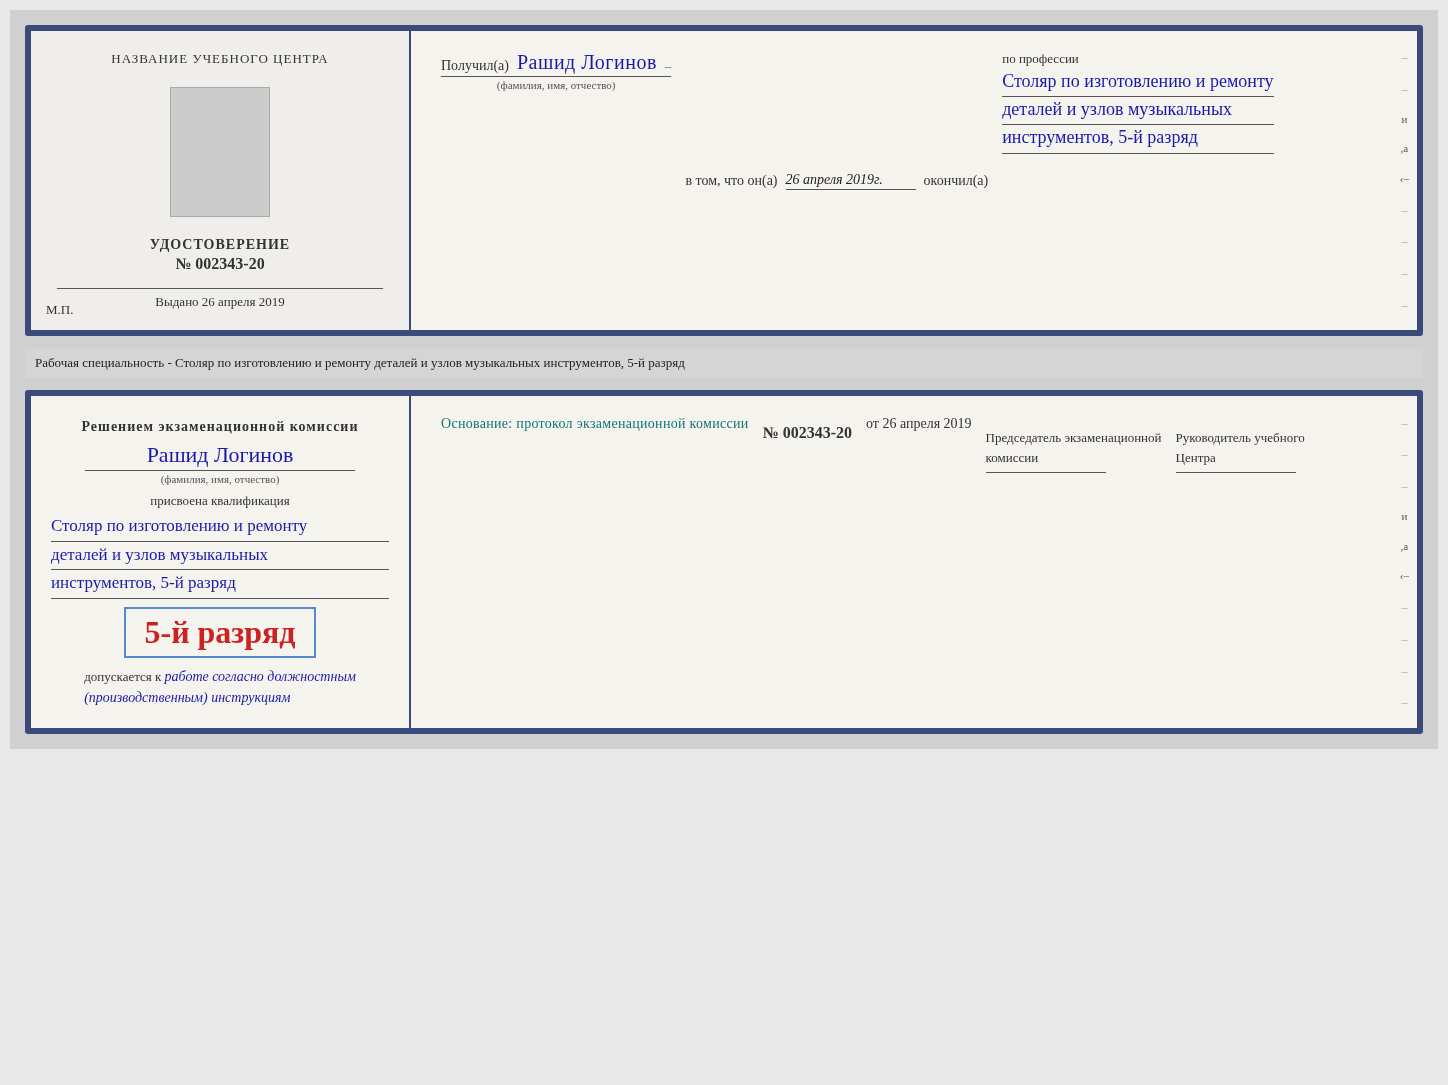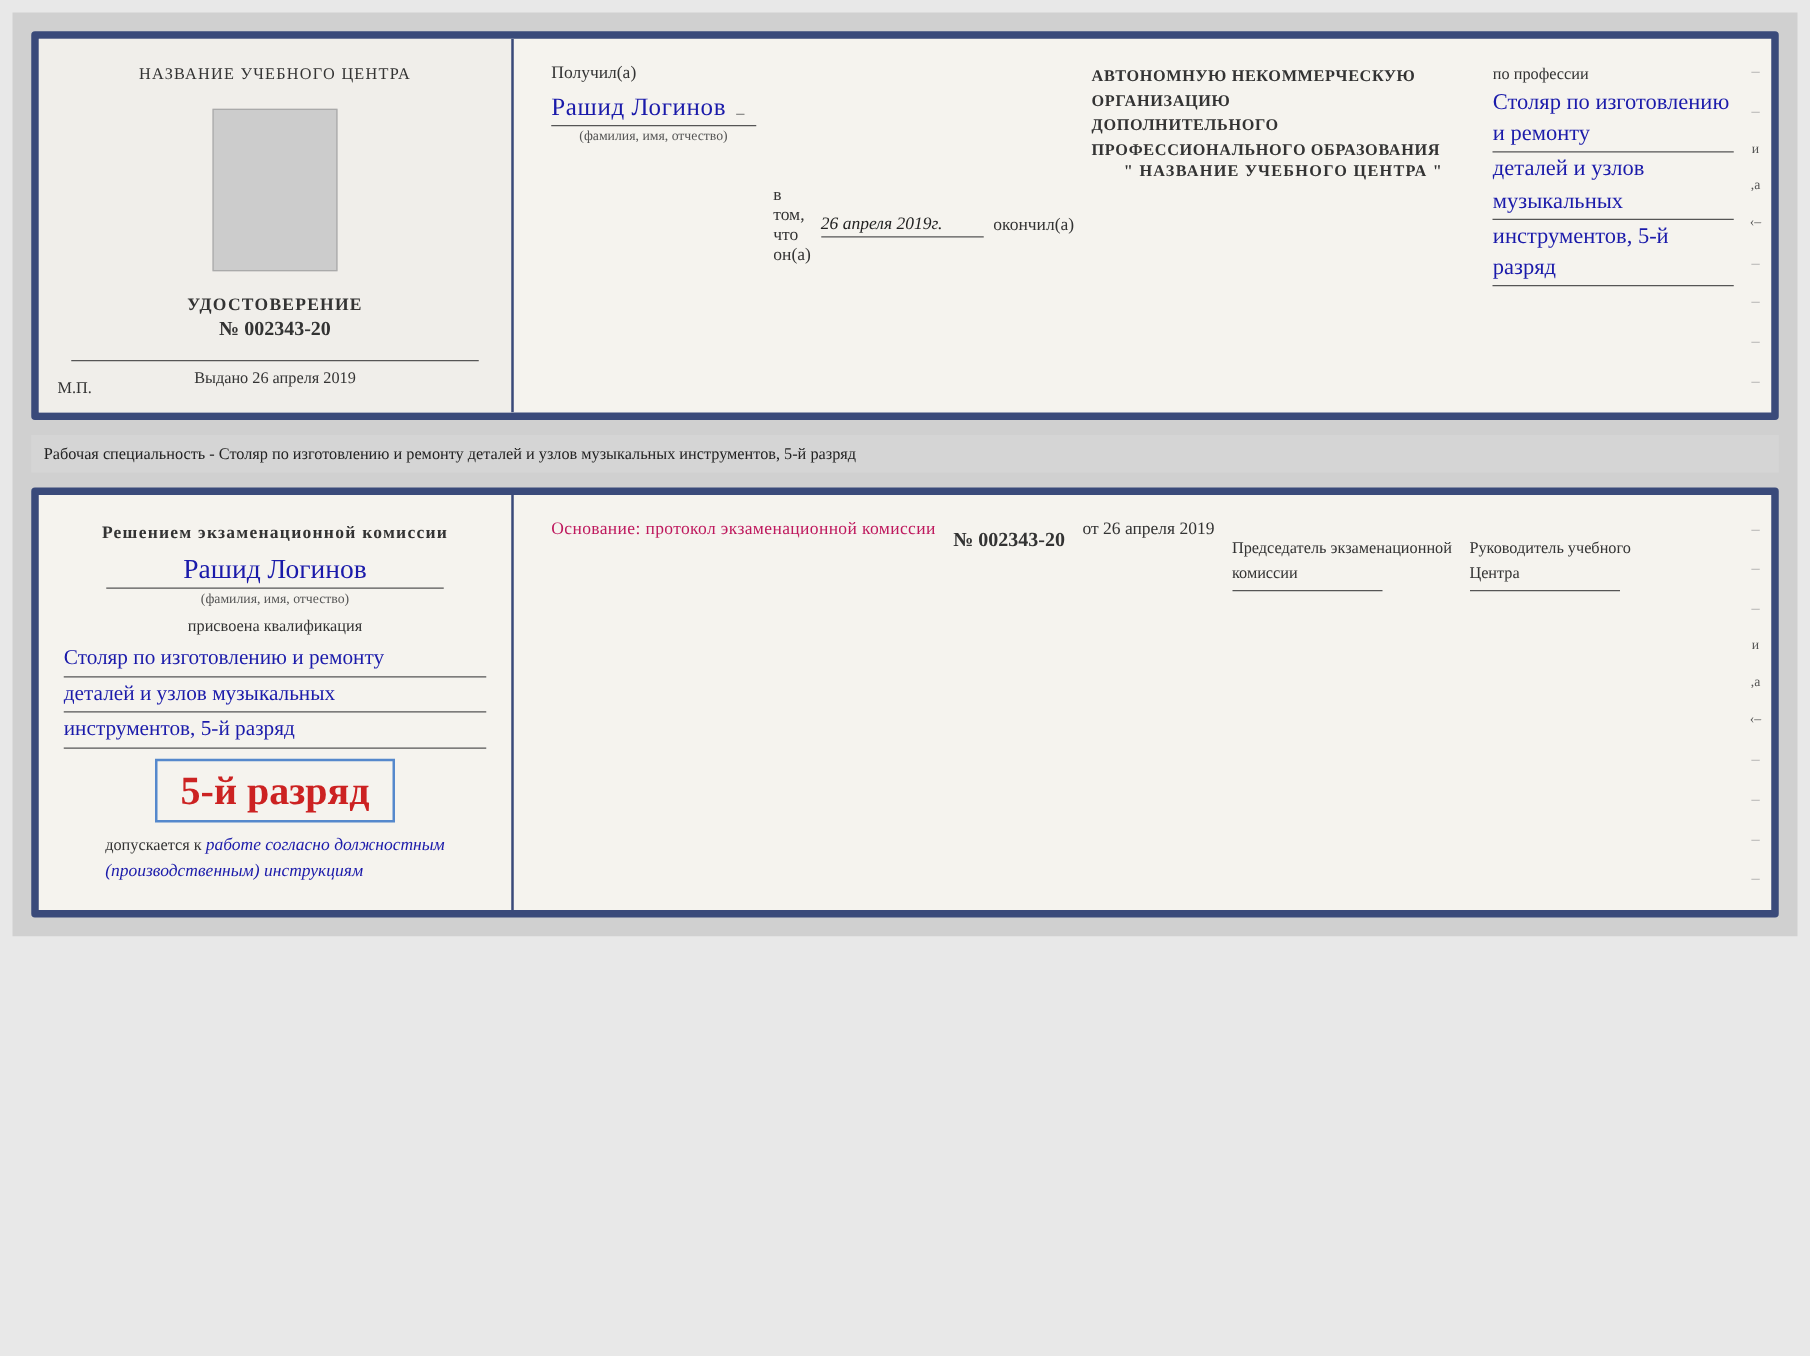--- a/index.html
+++ b/index.html
@@ -298,21 +298,21 @@
     .dopuskaetsya-text .handwritten-inline {
       font-family: 'Segoe Script', 'Comic Sans MS', cursive;
       font-size: 14px;
       color: #1a1aaa;
       font-style: italic;
     }
 
     
     .osnov-label {
       font-size: 14px;
-      color: #be185d;
+      color: #0f766e;
       letter-spacing: 0.3px;
     }
 
     .protocol-number {
       font-size: 16px;
       font-weight: bold;
       color: #333;
       text-align: center;
       margin: 8px 0;
     }
@@ -378,25 +378,20 @@
         </div>
         <div class="recipient-subtitle">(фамилия, имя, отчество)</div>
       </div>
 
       <div class="date-line">
         <span>в том, что он(а)</span>
         <span class="date-value">26 апреля 2019г.</span>
         <span>окончил(а)</span>
       </div>
 
-      <div>
-        <div class="org-text">АВТОНОМНУЮ НЕКОММЕРЧЕСКУЮ ОРГАНИЗАЦИЮ</div>
-        <div class="org-text">ДОПОЛНИТЕЛЬНОГО ПРОФЕССИОНАЛЬНОГО ОБРАЗОВАНИЯ</div>
-        <div class="org-name-quoted">"  НАЗВАНИЕ УЧЕБНОГО ЦЕНТРА  "</div>
-      </div>
 
       <div>
         <div class="profession-label">по профессии</div>
         <div class="profession-text">Столяр по изготовлению и ремонту</div>
         <div class="profession-text">деталей и узлов музыкальных</div>
         <div class="profession-text">инструментов, 5-й разряд</div>
       </div>
 
       <div class="right-dashes">
         <span class="dash-mark">–</span>

